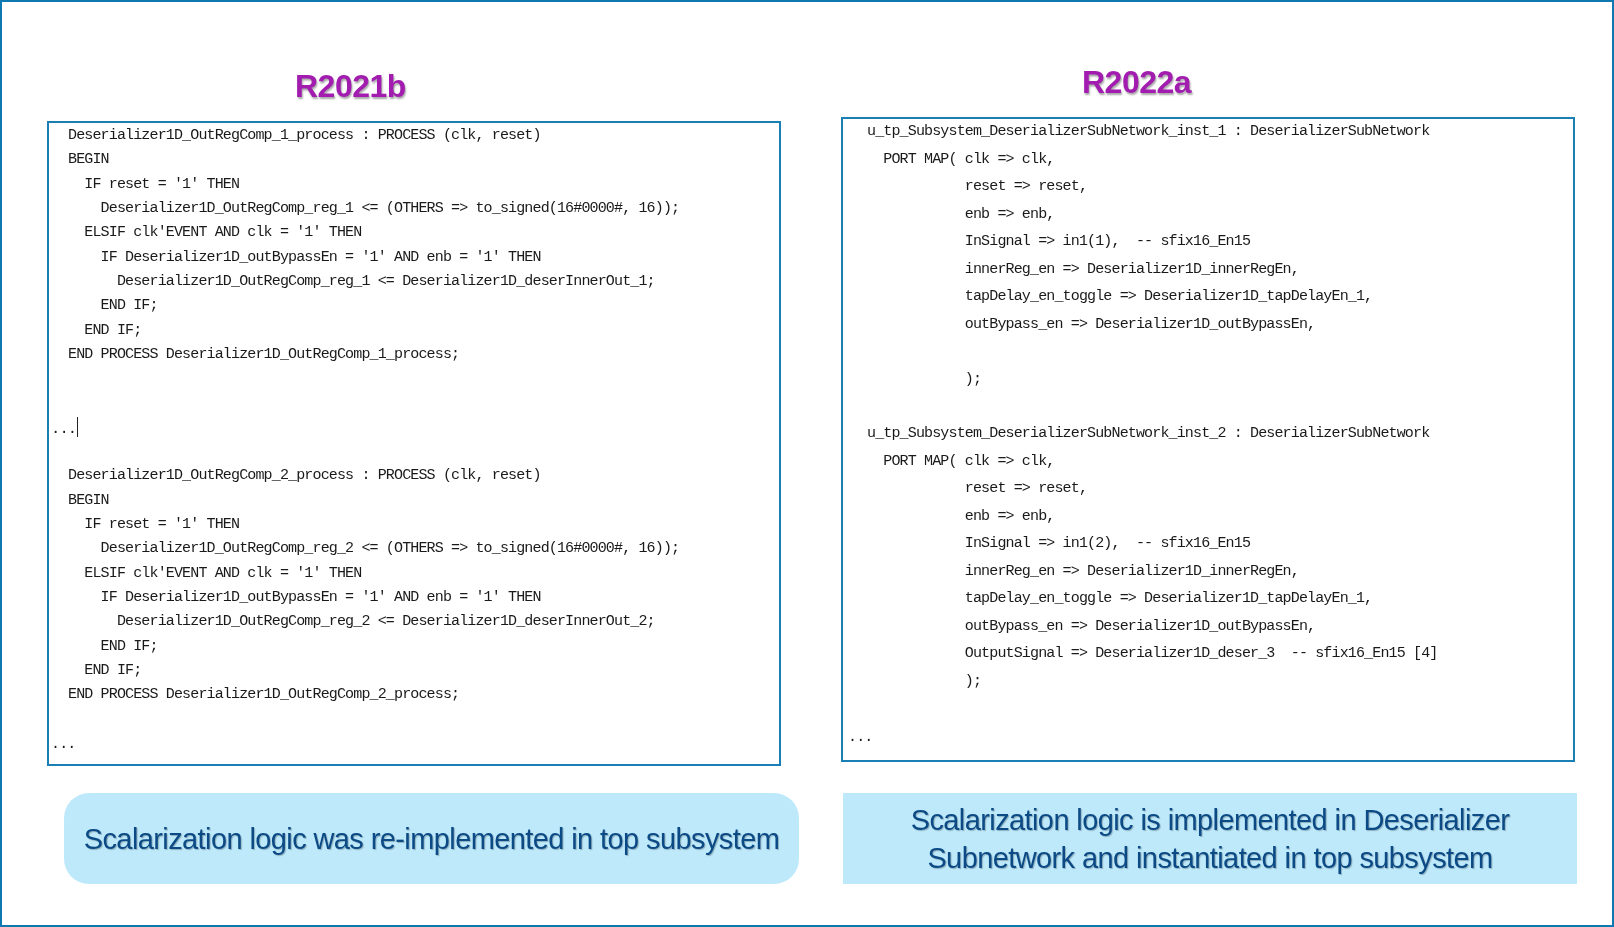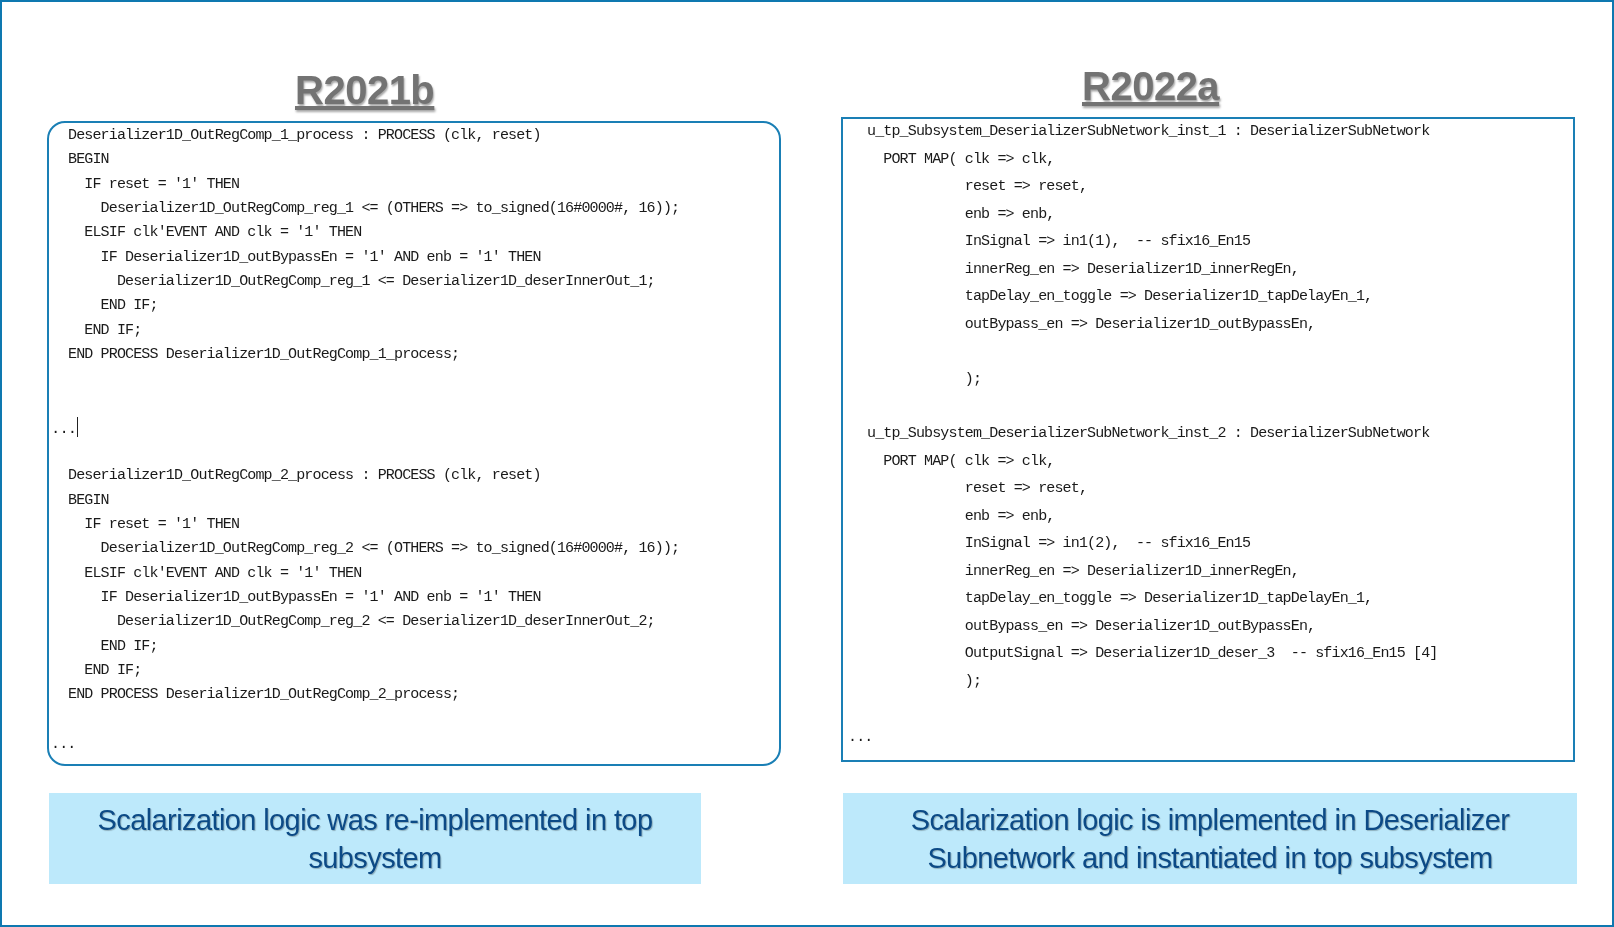--- a/index.html
+++ b/index.html
@@ -7,22 +7,22 @@
       width: 1614px; height: 927px; background: #ffffff;
       position: relative; overflow: hidden;
       font-family: "Liberation Sans", sans-serif;
     }
     .frame {
       position: absolute; left: 0; top: 0; width: 1610px; height: 923px;
       border: 2px solid #0e78b0; box-sizing: content-box;
     }
     .version-title {
       position: absolute; font-family: "Liberation Sans", sans-serif;
-      font-weight: bold; font-size: 40px; color: #737373;
-      text-shadow: 1px 2px 2px rgba(0,0,0,0.35); letter-spacing: -0.5px; text-decoration: underline;
+      font-weight: bold; font-size: 32px; color: #a21caf;
+      text-shadow: 1px 2px 2px rgba(0,0,0,0.35); letter-spacing: -0.5px;
     }
     .code-box {
       position: absolute; border: 2px solid #1a7fb5; background: #fff;
       box-sizing: border-box;
     }
     .code-line {
       position: absolute; white-space: pre; font-family: "Liberation Mono", monospace;
       font-size: 15.5px; color: #1a1a1a; letter-spacing: -0.9px; transform: scaleX(0.97);
       transform-origin: left center;
     }
@@ -35,21 +35,21 @@
       padding: 0 10px;
     }
   </style>
 </head>
 <body>
 
 <div class="frame"></div>
 
 <div class="version-title" style="left:295px; top:68px;">R2021b</div>
 
-<div class="code-box" style="left:47px; top:121px; width:734px; height:645px;border-radius:18px;">
+<div class="code-box" style="left:47px; top:121px; width:734px; height:645px;">
   <div class="code-line" style="left:19px; top:3px;">Deserializer1D_OutRegComp_1_process : PROCESS (clk, reset)</div>
   <div class="code-line" style="left:19px; top:27px;">BEGIN</div>
   <div class="code-line" style="left:19px; top:52px;">  IF reset = '1' THEN</div>
   <div class="code-line" style="left:19px; top:76px;">    Deserializer1D_OutRegComp_reg_1 &lt;= (OTHERS =&gt; to_signed(16#0000#, 16));</div>
   <div class="code-line" style="left:19px; top:100px;">  ELSIF clk'EVENT AND clk = '1' THEN</div>
   <div class="code-line" style="left:19px; top:125px;">    IF Deserializer1D_outBypassEn = '1' AND enb = '1' THEN</div>
   <div class="code-line" style="left:19px; top:149px;">      Deserializer1D_OutRegComp_reg_1 &lt;= Deserializer1D_deserInnerOut_1;</div>
   <div class="code-line" style="left:19px; top:173px;">    END IF;</div>
   <div class="code-line" style="left:19px; top:198px;">  END IF;</div>
   <div class="code-line" style="left:19px; top:222px;">END PROCESS Deserializer1D_OutRegComp_1_process;</div>
@@ -62,21 +62,21 @@
   <div class="code-line" style="left:19px; top:416px;">    Deserializer1D_OutRegComp_reg_2 &lt;= (OTHERS =&gt; to_signed(16#0000#, 16));</div>
   <div class="code-line" style="left:19px; top:441px;">  ELSIF clk'EVENT AND clk = '1' THEN</div>
   <div class="code-line" style="left:19px; top:465px;">    IF Deserializer1D_outBypassEn = '1' AND enb = '1' THEN</div>
   <div class="code-line" style="left:19px; top:489px;">      Deserializer1D_OutRegComp_reg_2 &lt;= Deserializer1D_deserInnerOut_2;</div>
   <div class="code-line" style="left:19px; top:514px;">    END IF;</div>
   <div class="code-line" style="left:19px; top:538px;">  END IF;</div>
   <div class="code-line" style="left:19px; top:562px;">END PROCESS Deserializer1D_OutRegComp_2_process;</div>
   <div class="code-line" style="left:2px; top:612px;">...</div>
 </div>
 
-<div class="caption" style="left:49px; top:793px; width:652px; height:91px;">Scalarization logic was re-implemented in top subsystem</div>
+<div class="caption" style="left:64px; top:793px; width:735px; height:91px;border-radius:25px;">Scalarization logic was re-implemented in top subsystem</div>
 
 <div class="version-title" style="left:1082px; top:64px;">R2022a</div>
 
 <div class="code-box" style="left:841px; top:117px; width:734px; height:645px;">
   <div class="code-line" style="left:24px; top:3px;">u_tp_Subsystem_DeserializerSubNetwork_inst_1 : DeserializerSubNetwork</div>
   <div class="code-line" style="left:24px; top:31px;">  PORT MAP( clk =&gt; clk,</div>
   <div class="code-line" style="left:24px; top:58px;">            reset =&gt; reset,</div>
   <div class="code-line" style="left:24px; top:86px;">            enb =&gt; enb,</div>
   <div class="code-line" style="left:24px; top:113px;">            InSignal =&gt; in1(1),  -- sfix16_En15</div>
   <div class="code-line" style="left:24px; top:141px;">            innerReg_en =&gt; Deserializer1D_innerRegEn,</div>

